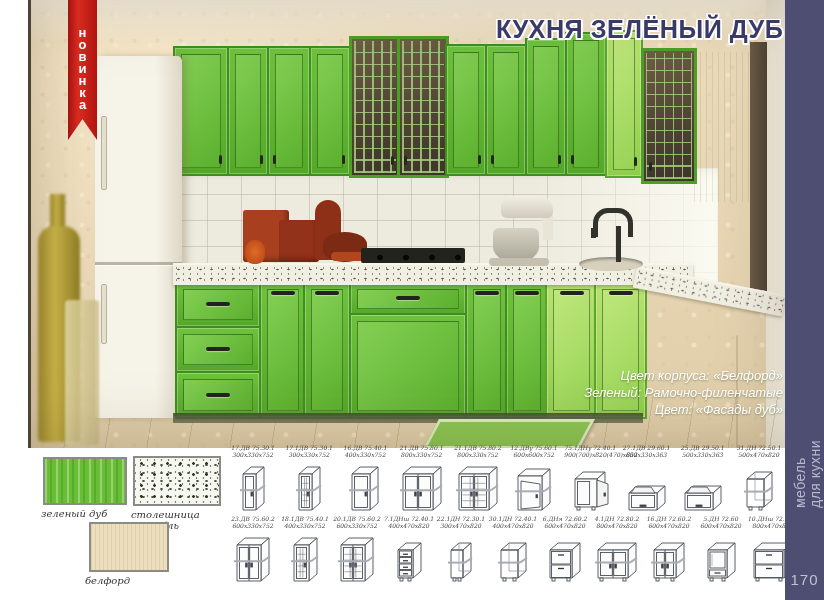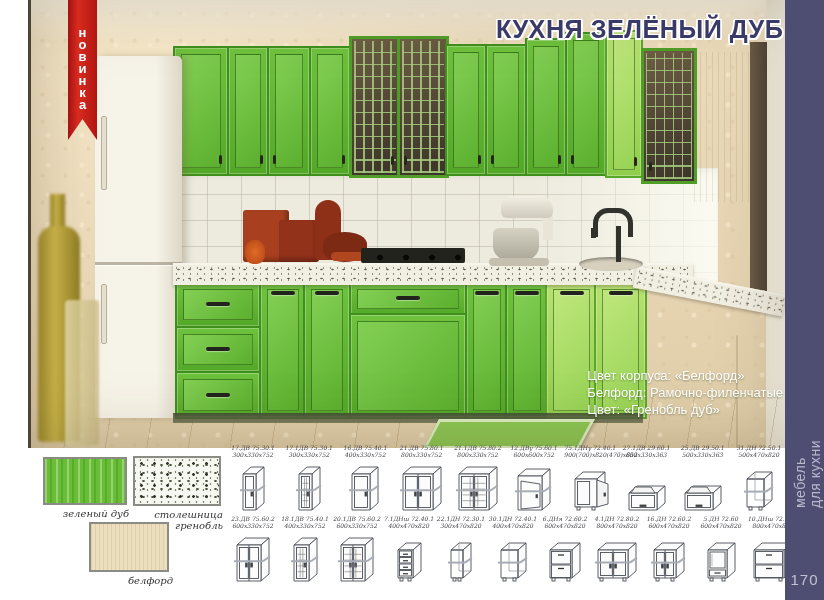--- a/index.html
+++ b/index.html
@@ -103,25 +103,25 @@
       clip-path:polygon(0 0,100% 0,100% 100%,50% 85%,0 100%);
       box-shadow:2px 2px 4px rgba(0,0,0,.35);display:flex;flex-direction:column;align-items:center;
       padding-top:27px;box-sizing:border-box;z-index:6;}
   .ribbon span{color:#fff;font-weight:bold;font-size:13px;line-height:12px;}
 
   
   .big-title{position:absolute;top:14px;right:41px;font-size:26px;font-weight:bold;color:#3a3a68;
       transform:scaleX(.97);transform-origin:right;letter-spacing:.5px;z-index:5;
       text-shadow:-1.5px -1.5px 0 #fff,1.5px -1.5px 0 #fff,-1.5px 1.5px 0 #fff,1.5px 1.5px 0 #fff,
                   0 -1.5px 0 #fff,0 1.5px 0 #fff,-1.5px 0 0 #fff,1.5px 0 0 #fff;}
-  .specs{position:absolute;top:367px;right:41px;text-align:left;color:#fff;font-size:13px;
-      line-height:17px;z-index:5;text-shadow:0 1px 2px rgba(40,60,20,.45);}
+  .specs{position:absolute;top:367px;right:41px;text-align:right;color:#fff;font-size:13px;
+      line-height:17px;z-index:5;text-shadow:0 1px 2px rgba(40,60,20,.45);font-style:italic;}
 
   
-  .swatch-block{position:absolute;text-align:right;}
+  .swatch-block{position:absolute;text-align:left;}
   .swatch-box{border:2px solid #8b8b85;box-sizing:border-box;}
   .sw-green{width:84px;height:48px;background-color:#69be36;
       background-image:repeating-linear-gradient(90deg, rgba(255,255,255,.3) 0 2px, transparent 2px 5px, rgba(0,90,0,.18) 5px 7px, transparent 7px 11px);}
   .sw-speckle{width:88px;height:50px;background-color:#f7f7f1;
       background-image:radial-gradient(#2e3528 1.3px, transparent 1.7px),
                        radial-gradient(#4a5542 1px, transparent 1.4px),
                        radial-gradient(#7b8568 .8px, transparent 1.2px);
       background-size:13px 11px,9px 8px,7px 6px;background-position:0 0,4px 3px,2px 5px;}
   .sw-beige{width:80px;height:50px;background-color:#ecdfbd;
       background-image:repeating-linear-gradient(90deg, rgba(190,170,120,.3) 0 1px, transparent 1px 4px);}
@@ -263,22 +263,22 @@
       <span>и</span>
       <span>н</span>
       <span>к</span>
       <span>а</span>
     </div>
 
   <div class="big-title">КУХНЯ ЗЕЛЁНЫЙ ДУБ</div>
 
   <div class="specs">
     <div>Цвет корпуса: «Белфорд»</div>
-    <div>Белфорд: Рамочно-филенчатые</div>
-    <div>Цвет: «Гренобль дуб»</div>
+    <div>Зеленый: Рамочно-филенчатые</div>
+    <div>Цвет: «Фасады дуб»</div>
   </div>
 
   <div class="swatch-block" style="left:41px;top:457px;width:88px">
     <div class="swatch-box sw-green" style="margin:0 auto"></div>
     <div class="swatch-label">зеленый дуб</div>
   </div>
   <div class="swatch-block" style="left:131px;top:456px;width:92px">
     <div class="swatch-box sw-speckle" style="margin:0 auto"></div>
     <div class="swatch-label">столешница гренобль</div>
   </div>

